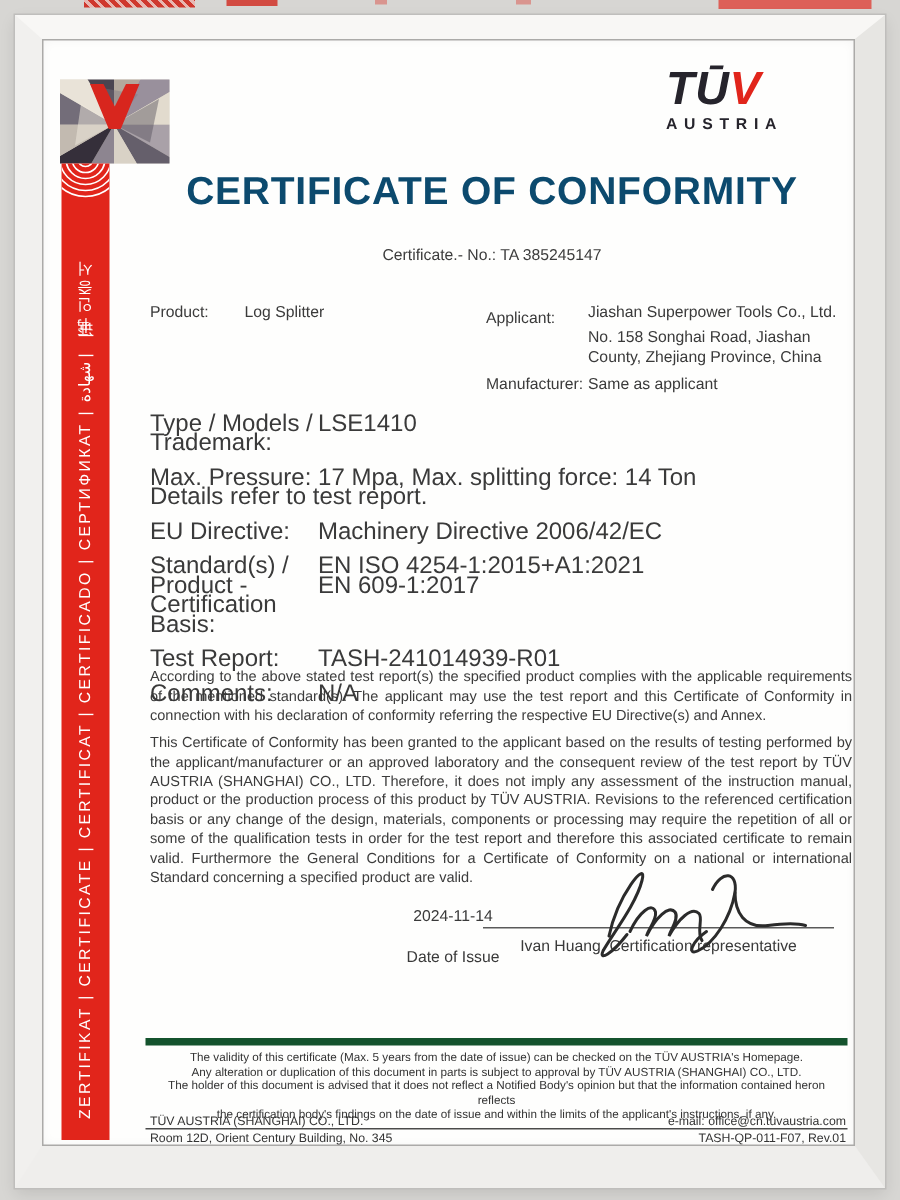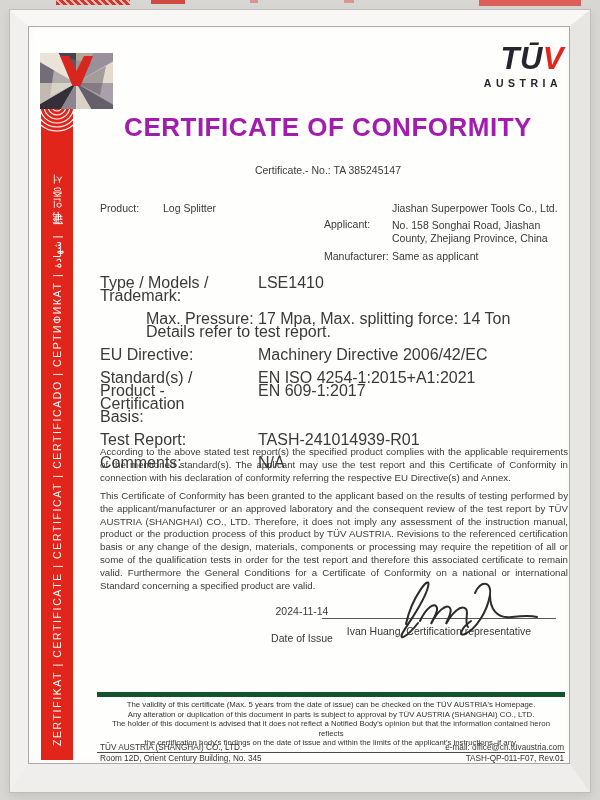--- a/index.html
+++ b/index.html
@@ -40,48 +40,48 @@
   .strip-arcs{position:absolute;left:0;top:0;}
   .strip-text{
     position:absolute;left:0;top:0;width:100%;height:100%;
     writing-mode:vertical-rl;transform:rotate(180deg);
     display:flex;align-items:center;
     box-sizing:border-box;padding:14px 0 40px 0;
     color:#ffffff;font-size:10.5px;letter-spacing:1.6px;white-space:nowrap;
   }
 
   
-  .logo{position:absolute;right:4px;top:18px;width:120px;text-align:right;padding-right:2px;}
+  .logo{position:absolute;right:4px;top:18px;width:120px;padding-right:2px;}
   .logo-tuv{font-size:31px;line-height:30px;font-weight:bold;font-style:italic;color:#26242c;letter-spacing:0.5px;}
   .logo-tuv .v{color:#e1251b;}
   .logo-austria{font-size:10.5px;font-weight:bold;letter-spacing:4.5px;color:#26242c;margin-top:3px;margin-right:2px;}
 
   .title{
     position:absolute;left:60px;top:86px;width:480px;text-align:center;
-    font-size:26px;font-weight:bold;color:#a21caf;letter-spacing:0.5px;
+    font-size:26px;font-weight:bold;color:#0c4a6e;letter-spacing:0.5px;
   }
   .certno{
     position:absolute;left:60px;top:138px;width:480px;text-align:center;
     font-size:10.5px;color:#3c3c3c;
   }
 
   .parties{position:absolute;left:72px;top:176px;width:470px;height:70px;font-size:10.5px;line-height:13px;}
   .parties span{position:absolute;}
   .p-prod-label{left:0;top:0;}
   .p-prod-val{left:63px;top:0;}
-  .p-app-label{left:224px;top:16px;}
+  .p-app-label{left:224px;top:4px;}
   .p-app-name{left:292px;top:0;white-space:nowrap;}
   .p-app-addr{left:292px;top:17px;white-space:pre-line;width:180px;}
   .p-man-label{left:224px;top:48px;}
   .p-man-val{left:292px;top:48px;}
 
   .fields{position:absolute;left:72px;top:250px;width:470px;font-size:16px;line-height:13px;}
   .field-row{display:flex;margin-bottom:10px;}
   .field-label{width:112px;flex-shrink:0;white-space:pre-line;}
-  .field-value{white-space:pre-line;margin-left:46px;}
+  .field-value{white-space:pre-line;}
 
   .paragraphs{position:absolute;left:72px;top:420px;width:468px;font-size:9.7px;line-height:12.9px;text-align:justify;color:#3b3b3b;}
   .paragraphs p{margin:0 0 5px 0;}
 
   .sig-date{position:absolute;left:219px;top:579px;width:110px;text-align:center;font-size:10.5px;}
   .sig-date-label{position:absolute;left:219px;top:606px;width:110px;text-align:center;font-size:10.5px;}
   .sig-line{position:absolute;left:294px;top:592px;width:234px;border-top:1px solid #5a5a5a;}
   .sig-name{position:absolute;left:294px;top:599px;width:234px;text-align:center;font-size:10.5px;white-space:nowrap;}
   .sig-scribble{position:absolute;left:316px;top:540px;}
 

